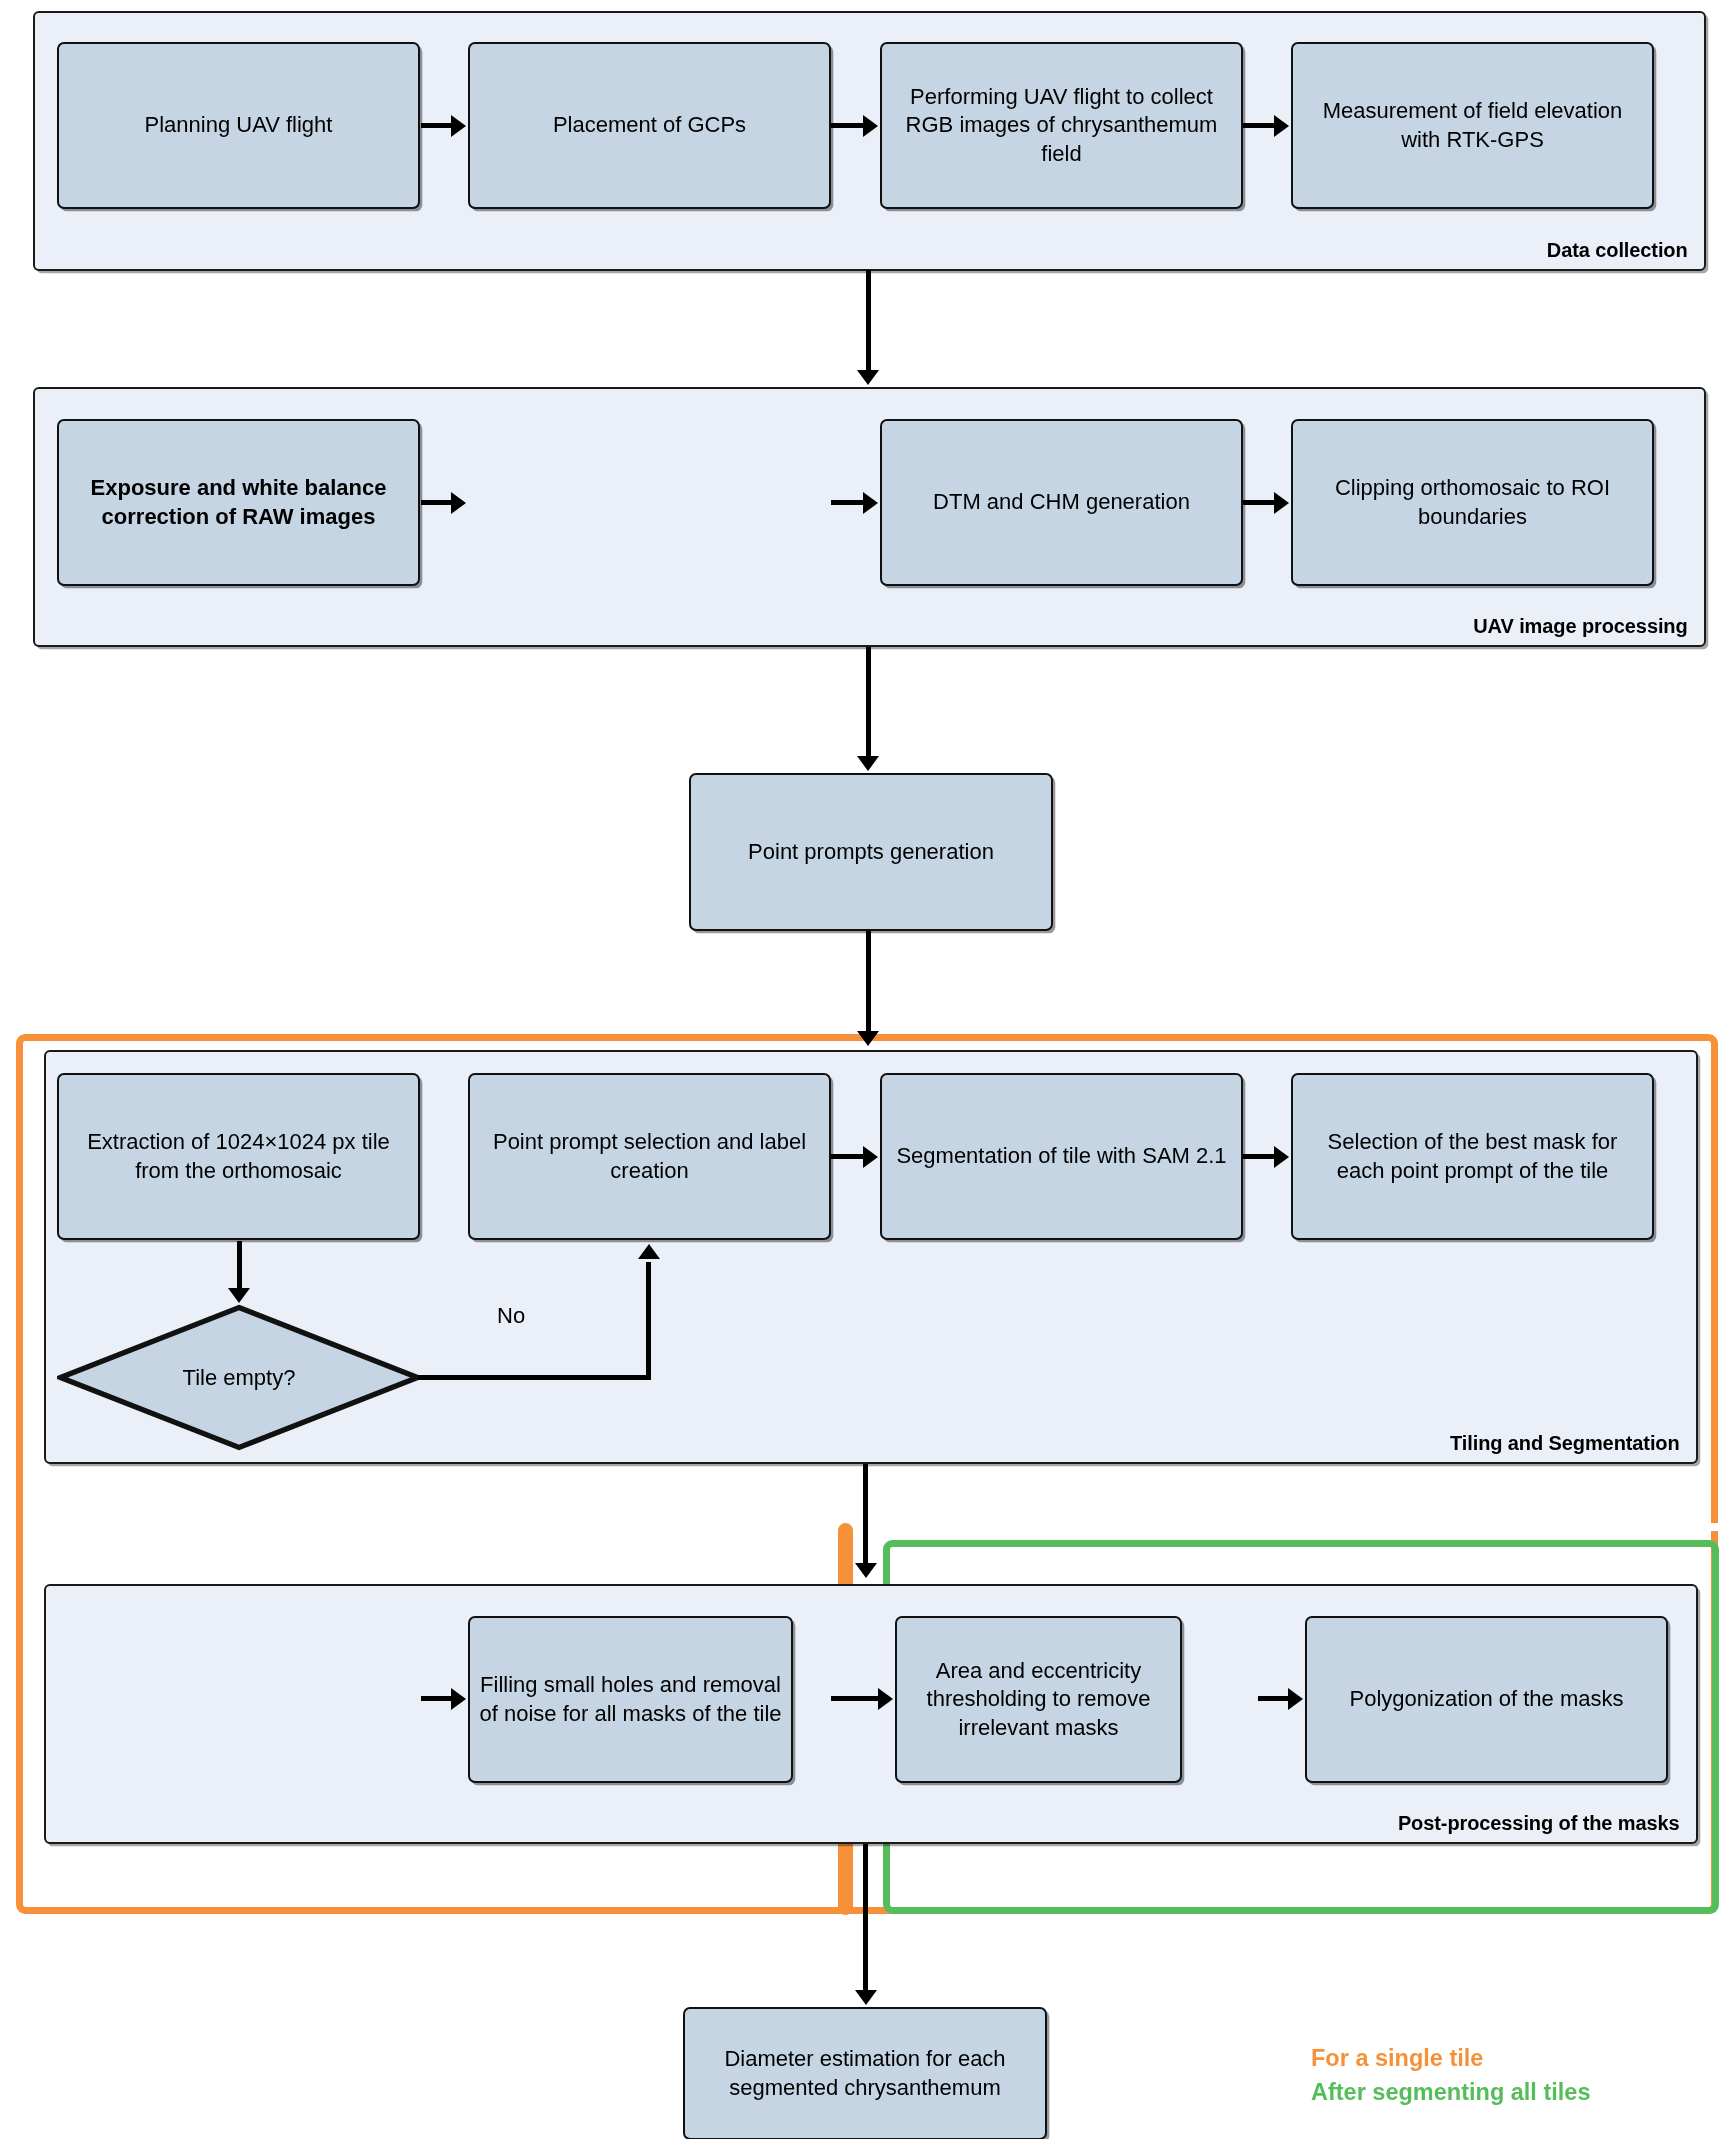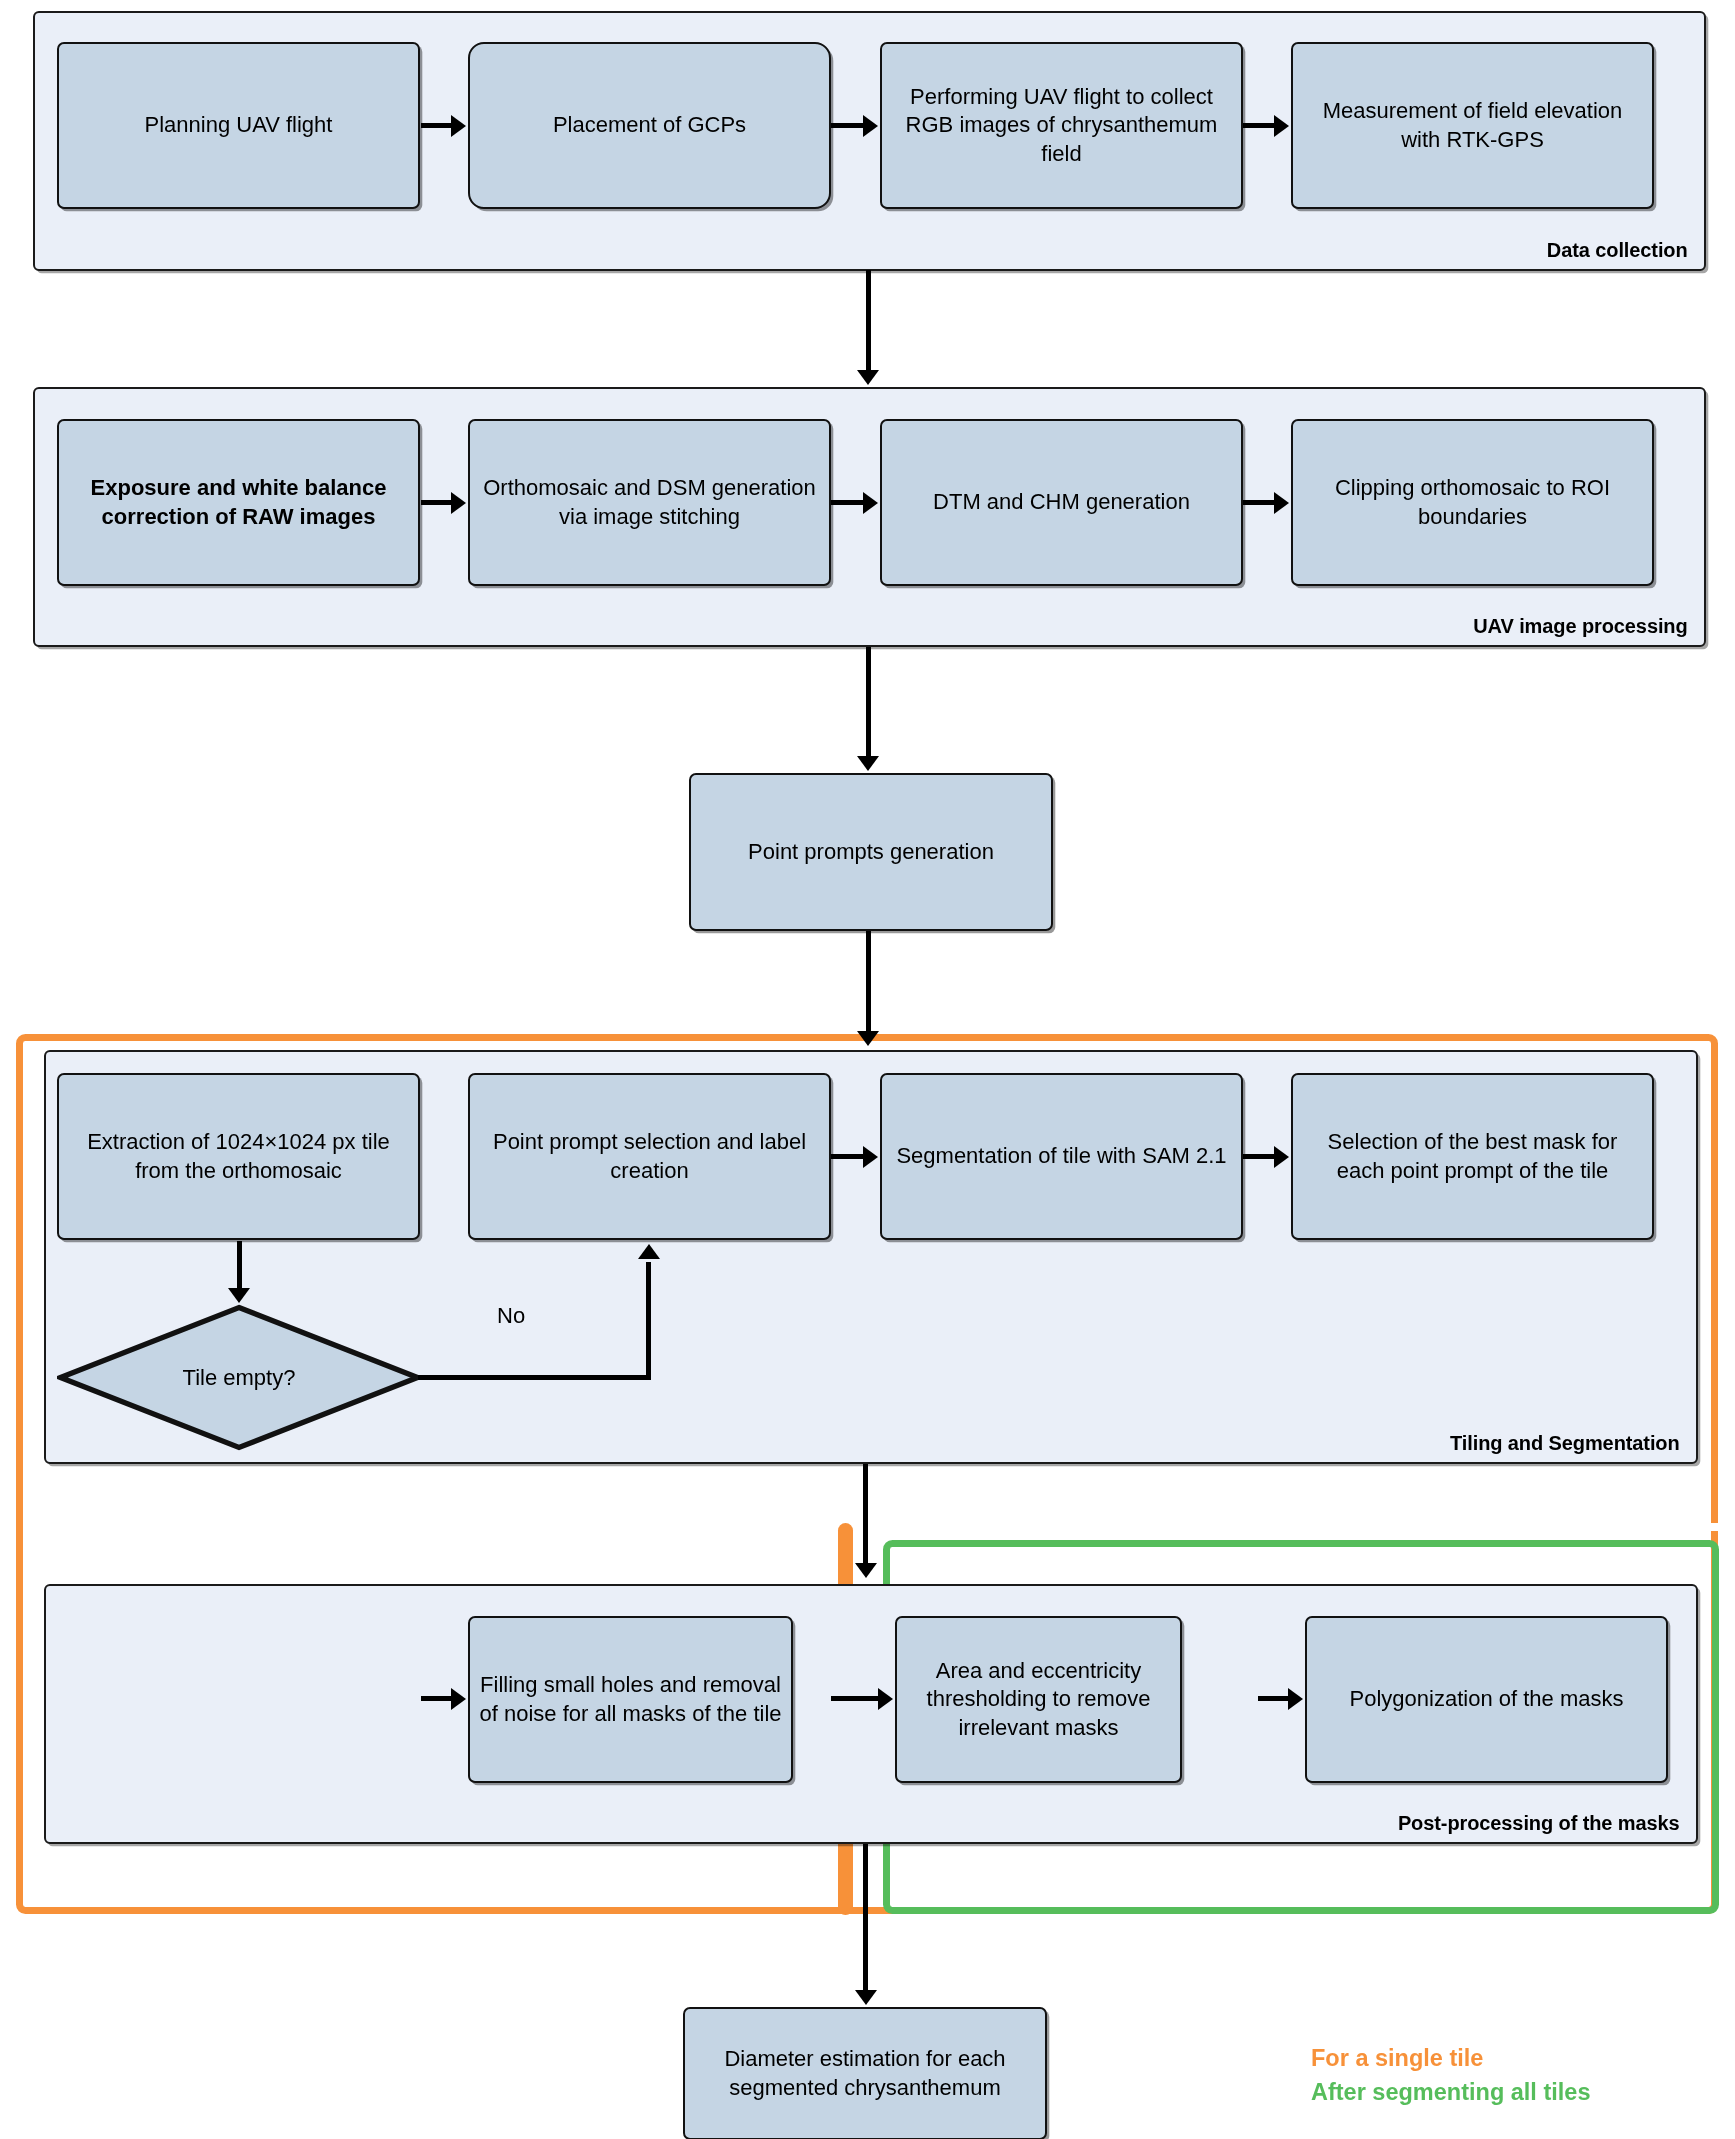--- a/index.html
+++ b/index.html
@@ -106,40 +106,39 @@
 
   <div class="mask" style="left:854px; top:1515px; width:0px; height:0px;"></div>
 
   <div class="scope scope-green" style="left:883px; top:1540px; width:836px; height:374px;"></div>
 
   <div class="group" style="left:33px; top:10.6px; width:1673px; height:260px;">
     <div class="group-label">Data collection</div>
   </div>
 
   <div class="box" style="left:57px; top:42px; width:363px; height:167px;">Planning UAV flight</div>
-  <div class="box" style="left:468px; top:42px; width:363px; height:167px;border-radius:16px;">Placement of GCPs</div>
+  <div class="box" style="left:468px; top:42px; width:363px; height:167px;">Placement of GCPs</div>
   <div class="box" style="left:880px; top:42px; width:363px; height:167px;">Performing UAV flight to collect RGB images of chrysanthemum field</div>
   <div class="box" style="left:1291px; top:42px; width:363px; height:167px;">Measurement of field elevation with RTK-GPS</div>
 
   <div class="ln hl" style="left:421px; top:123px; width:32px;"></div>
   <div class="arrow-r" style="left:451px; top:115px;"></div>
   <div class="ln hl" style="left:831px; top:123px; width:33px;"></div>
   <div class="arrow-r" style="left:863px; top:115px;"></div>
   <div class="ln hl" style="left:1243px; top:123px; width:32px;"></div>
   <div class="arrow-r" style="left:1274px; top:115px;"></div>
 
   <div class="ln vl" style="left:866px; top:270px; height:106px;"></div>
   <div class="arrow-d" style="left:857px; top:370px;"></div>
 
   <div class="group" style="left:33px; top:387px; width:1673px; height:260px;">
     <div class="group-label">UAV image processing</div>
   </div>
 
   <div class="box" style="left:57px; top:419px; width:363px; height:167px;font-weight:bold;">Exposure and white balance correction of RAW images</div>
-  <div class="box" style="left:468px; top:419px; width:363px; height:167px;">Orthomosaic and DSM generation via image stitching</div>
   <div class="box" style="left:880px; top:419px; width:363px; height:167px;">DTM and CHM generation</div>
   <div class="box" style="left:1291px; top:419px; width:363px; height:167px;">Clipping orthomosaic to ROI boundaries</div>
 
   <div class="ln hl" style="left:421px; top:500px; width:32px;"></div>
   <div class="arrow-r" style="left:451px; top:492px;"></div>
   <div class="ln hl" style="left:831px; top:500px; width:33px;"></div>
   <div class="arrow-r" style="left:863px; top:492px;"></div>
   <div class="ln hl" style="left:1243px; top:500px; width:32px;"></div>
   <div class="arrow-r" style="left:1274px; top:492px;"></div>
 

